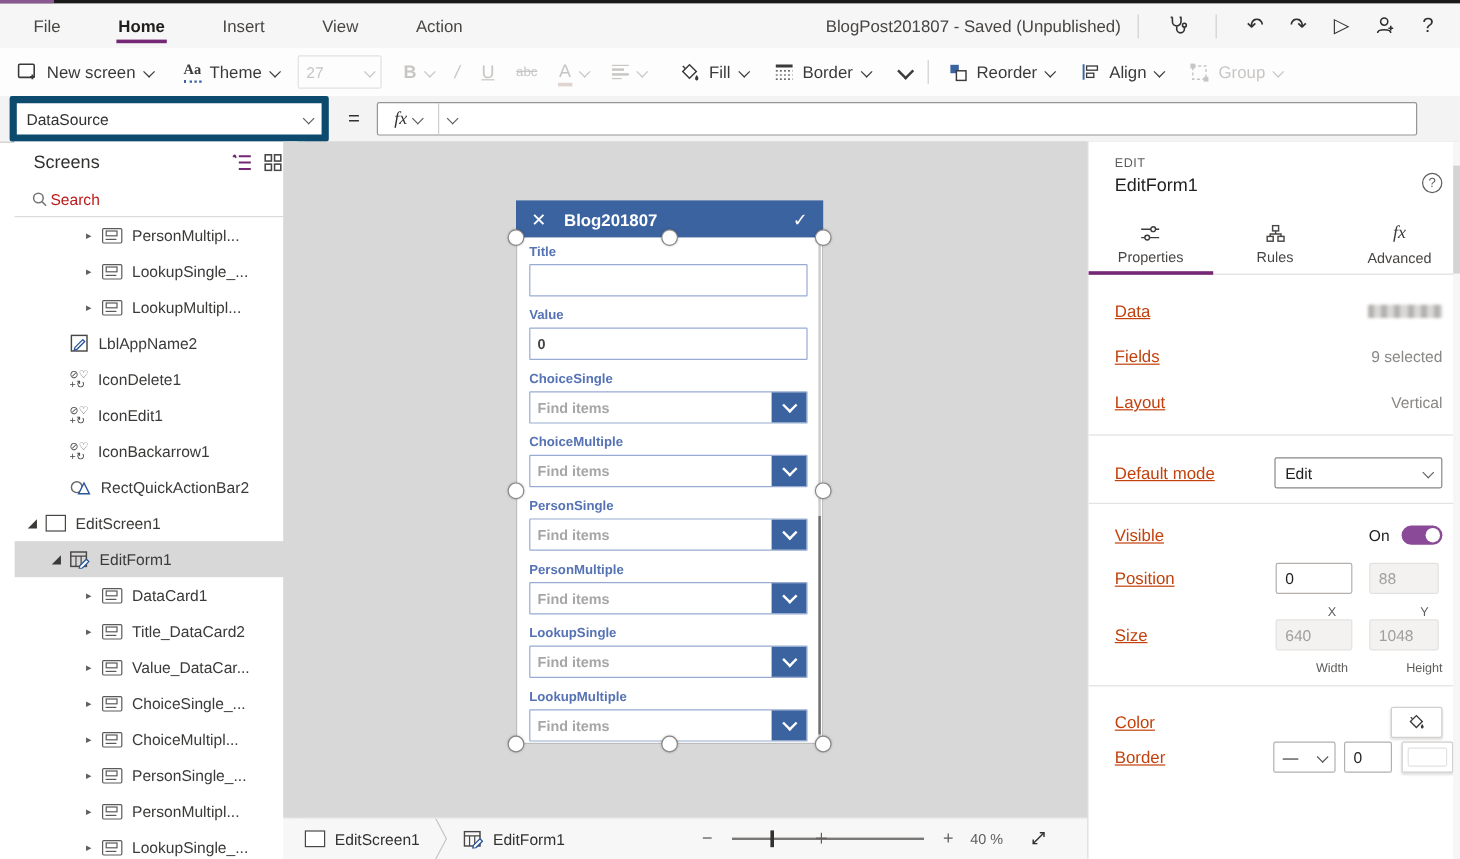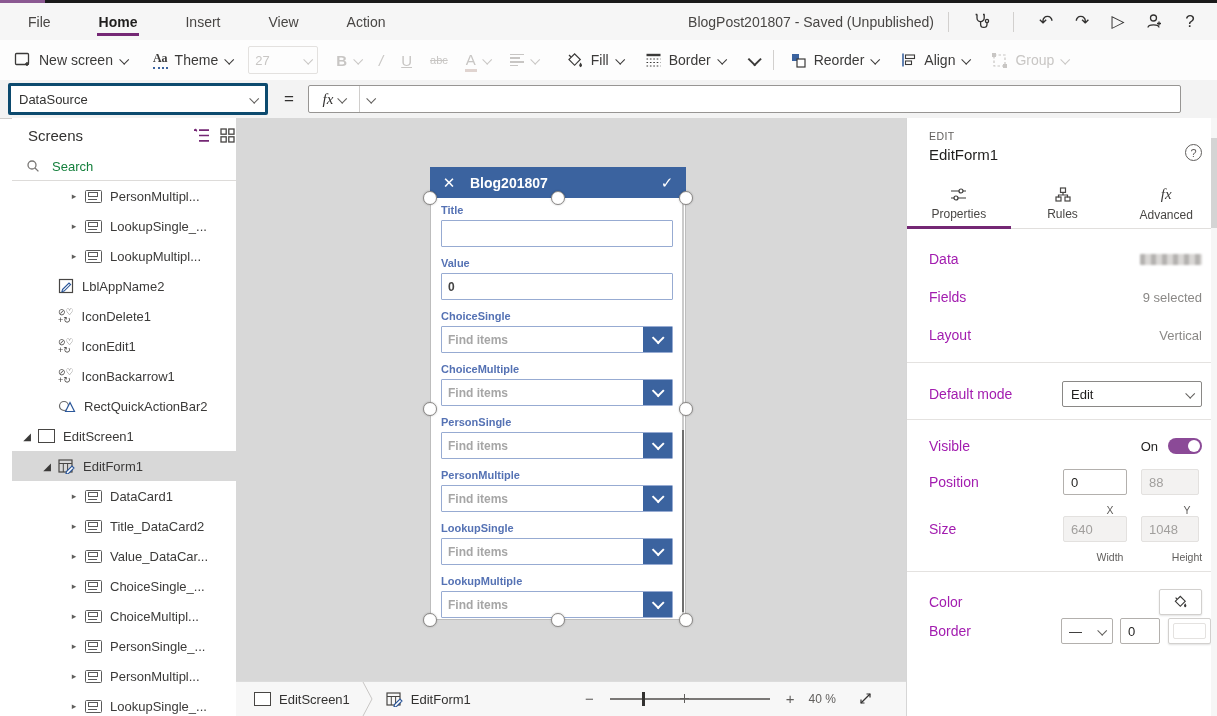--- a/index.html
+++ b/index.html
@@ -39,36 +39,36 @@
   .fmt .strike{text-decoration:line-through;font-size:11px;}
   .fontA{position:relative;padding-bottom:2px;}
   .fontA::after{content:"";position:absolute;left:-1px;right:-1px;bottom:-2px;height:3px;background:#e0d4d0;}
   .alignlines{display:inline-flex;flex-direction:column;gap:2px;}
   .alignlines i{display:block;height:1.6px;background:currentColor;}
   .toggle{width:34px;height:16px;border-radius:9px;background:#8b4a97;position:relative;}
   .toggle .knob{position:absolute;right:2px;top:2px;width:12px;height:12px;border-radius:50%;background:#fff;}
 
   
   #formulabar{left:0;top:80px;width:1217px;height:38px;background:#f3f3f3;border-bottom:1px solid #cfcdcb;display:flex;align-items:center;}
-  #prop-select{margin-left:8px;width:238px;height:26px;background:#fff;border:3px solid #0c4a6e;border-radius:2px;
+  #prop-select{margin-left:8px;width:238px;height:26px;background:#fff;border:6px solid #0c4a6e;border-radius:2px;
                display:flex;align-items:center;justify-content:space-between;padding:0 8px;font-size:13px;color:#323130;}
   #equals{margin:0 14px 0 16px;font-size:17px;color:#323130;}
   #formula-box{flex:1;margin-right:36px;height:26px;background:#fff;border:1px solid #979593;border-radius:2px;display:flex;align-items:center;}
   #fx-cell{width:50px;height:100%;border-right:1px solid #d0cecc;display:flex;align-items:center;justify-content:center;color:#323130;}
   #fx-cell .fx{font-family:"Liberation Serif",serif;font-style:italic;font-size:15px;}
   #formula-text{font-family:"DejaVu Sans Mono",monospace;font-size:13px;color:#2952cc;padding-left:10px;flex:1;}
   #formula-chv{color:#605e5c;margin-right:10px;}
 
   
   #leftpanel{left:12px;top:118px;width:236px;height:598px;background:#fff;border-right:6px solid #14b8a6;overflow:hidden;}
   #lp-head{height:34px;display:flex;align-items:center;padding:0 10px 0 16px;}
   #lp-title{font-size:15px;color:#323130;flex:1;}
   .lp-hic{width:22px;height:22px;display:flex;align-items:center;justify-content:center;margin-left:4px;}
   #lp-search{height:28px;border-bottom:1px solid #dddbd9;display:flex;align-items:center;padding-left:14px;color:#797775;}
-  #lp-search .ph{font-size:13px;color:#15803d;margin-left:12px;}
+  #lp-search .ph{font-size:13px;color:#b91c1c;margin-left:2px;}
   #tree{position:absolute;top:63px;left:0;right:0;bottom:0;}
   .trow{height:30px;display:flex;align-items:center;font-size:13px;color:#3b3a39;position:relative;}
   .trow.sel{background:#d8d8d8;}
   .trow .arr{width:14px;text-align:center;font-size:9px;color:#605e5c;flex:0 0 14px;}
   .trow .arr.exp{font-size:10px;color:#3b3a39;}
   .trow .tlabel{margin-left:8px;white-space:nowrap;}
   .lvl0{padding-left:8px;}
   .lvl1{padding-left:28px;}
   .lvl2{padding-left:55px;}
   
@@ -108,21 +108,21 @@
   #rp-kicker{position:absolute;left:22px;top:12px;font-size:10.5px;letter-spacing:.4px;color:#605e5c;}
   #rp-title{position:absolute;left:22px;top:28px;font-size:15px;color:#201f1e;}
   #rp-help{position:absolute;right:16px;top:26px;width:17px;height:17px;border:1.2px solid #605e5c;border-radius:50%;
            display:flex;align-items:center;justify-content:center;font-size:11px;color:#605e5c;box-sizing:border-box;}
   #rp-tabs{position:absolute;left:0;top:62px;width:311px;height:48px;display:flex;border-bottom:1px solid #e1dfdd;}
   .rp-tab{flex:1;display:flex;flex-direction:column;align-items:center;justify-content:center;gap:5px;font-size:12px;color:#484644;position:relative;}
   .rp-tab.active::after{content:"";position:absolute;left:0;right:0;bottom:-1px;height:3px;background:#742774;}
   .rp-tab .fx{font-family:"Liberation Serif",serif;font-style:italic;font-size:15px;color:#3b3a39;}
   #rp-body{position:absolute;left:0;top:111px;right:0;bottom:0;}
   .rrow{position:absolute;left:22px;right:16px;display:flex;align-items:center;}
-  .rlabel{font-size:14px;color:#a21caf;}
+  .rlabel{font-size:14px;color:#c2410c;text-decoration:underline;}
   .rvalue{margin-left:auto;font-size:13px;color:#8a8886;}
   .hdiv{position:absolute;left:0;right:0;height:1px;background:#e4e2e0;}
   .masked{margin-left:auto;width:62px;height:11px;background:repeating-linear-gradient(90deg,#b4b2b0 0 5px,#d9d7d5 5px 11px);filter:blur(1.3px);border-radius:1px;}
   .rselect{margin-left:auto;width:140px;height:26px;border:1px solid #8a8886;border-radius:2px;background:#fff;
            display:flex;align-items:center;justify-content:space-between;padding:0 8px;font-size:13px;color:#201f1e;box-sizing:border-box;}
   .num{height:26px;border:1px solid #b3b0ad;border-radius:2px;background:#fff;font-size:13px;color:#201f1e;
        display:flex;align-items:center;padding-left:7px;box-sizing:border-box;}
   .num.dis{background:#f3f2f1;border-color:#e3e1df;color:#a19f9d;}
   .numcap{position:absolute;font-size:10.5px;color:#605e5c;text-align:center;}
   .sqbtn{height:26px;border:1px solid #d2d0ce;border-radius:2px;background:#fff;display:flex;align-items:center;justify-content:center;

